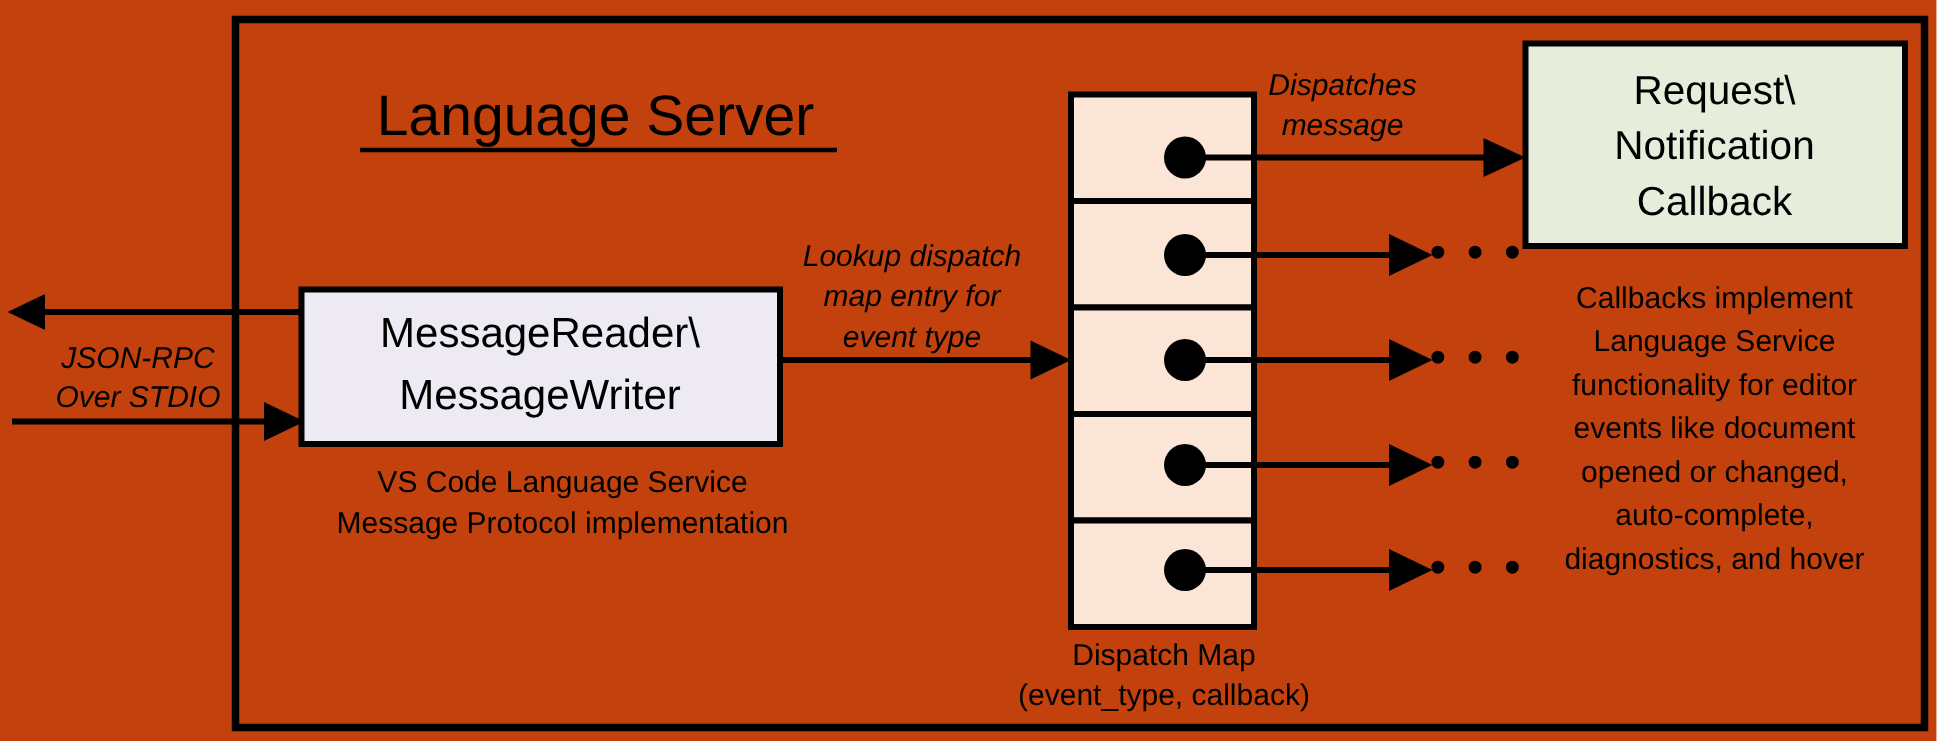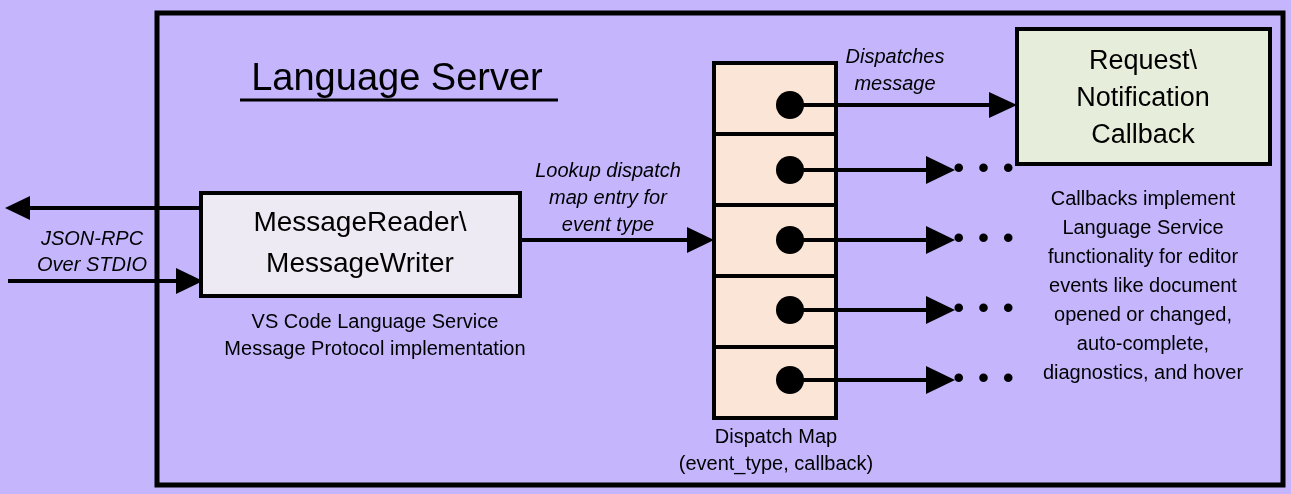--- a/index.html
+++ b/index.html
@@ -10,21 +10,21 @@
   body {
     width: 1291px;
     height: 494px;
     overflow: hidden;
     font-family: "Liberation Sans", sans-serif;
   }
   #diagram-root {
     position: relative;
     width: 1291px;
     height: 494px;
-    background: #c4b5fd;
+    background: #c2410c;
   }
   svg.diagram {
     display: block;
     width: 1291px;
     height: 494px;
   }
   text {
     font-family: "Liberation Sans", sans-serif;
     fill: #000000;
     dominant-baseline: middle;

